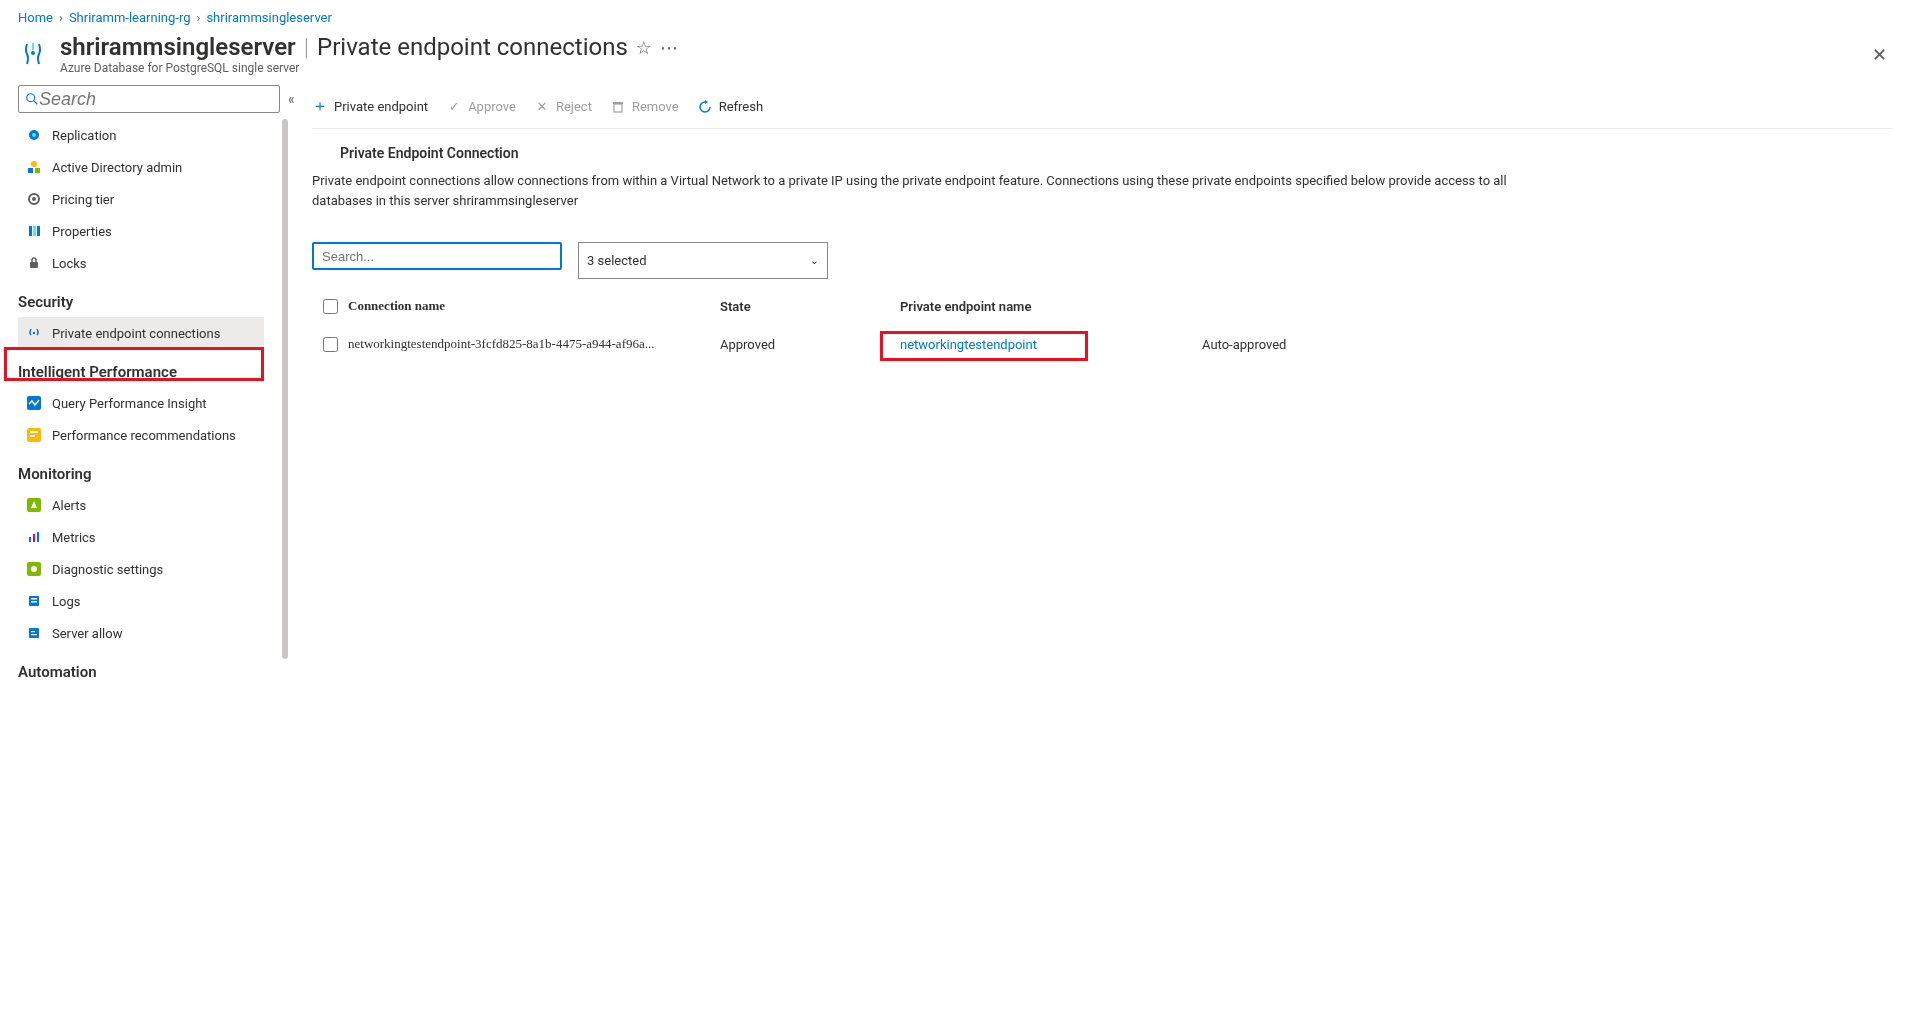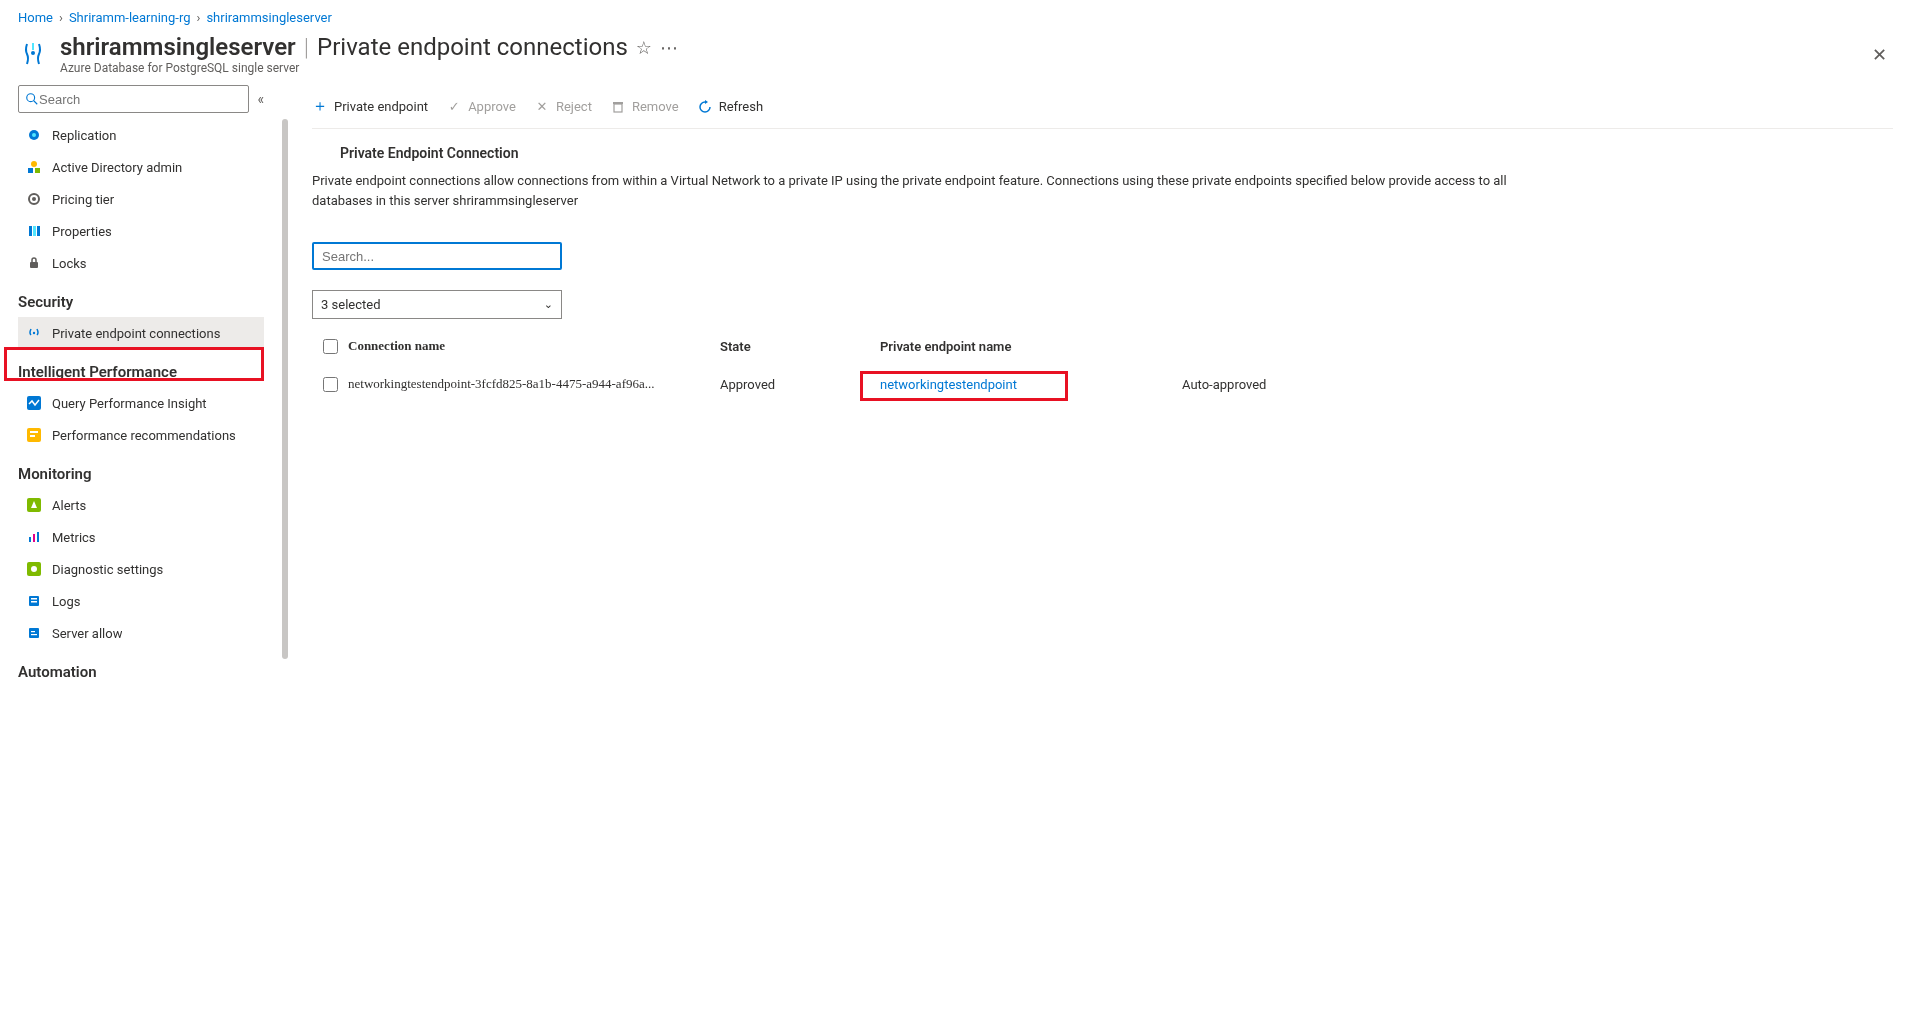--- a/index.html
+++ b/index.html
@@ -67,21 +67,22 @@
   .search-box {
     flex:1;
     border:1px solid #8a8886;
     border-radius:2px;
     height:28px;
     display:flex; align-items:center;
     padding:0 6px;
     background:#fff;
   }
   .search-box input {
-    border:none; outline:none; flex:1; font-size:13px; color:#605e5c;
+    border:none; outline:none; flex:1; font-size:18px; color:#605e5c;
+    font-style: italic;
   }
   .collapse-icon { color:#605e5c; cursor:pointer; font-size:14px; }
 
   .sidebar-items { position:relative; }
   .sidebar-item {
     display:flex; align-items:center;
     height:32px;
     padding:0 8px;
     gap:10px;
     cursor:pointer;
@@ -130,53 +131,52 @@
     padding: 16px 0 10px 0;
     margin-left: 28px;
   }
   .section-desc {
     font-size:13px; color:#323130;
     line-height:1.5;
     max-width: 1200px;
   }
 
   .filter-row {
-    display:flex; gap:4px;
+    display:flex; gap:16px;
     margin-top: 32px;
-    flex-direction: column;
   }
   .filter-search {
     width:250px; height:28px;
     border:2px solid #0078d4;
     border-radius:2px;
     display:flex;align-items:center;padding:0 8px;
   }
   .filter-search input {
     border:none;outline:none;flex:1;font-size:13px;color:#605e5c;
   }
   .filter-select {
-    width:250px; height:29px;
+    width:250px; height:37px;
     border:1px solid #8a8886;
     display:flex;align-items:center;justify-content:space-between;
-    padding:0 8px; cursor:pointer;margin-top:16px;
+    padding:0 8px; cursor:pointer;
   }
 
   
   .table { margin-top: 8px; }
   .thead, .trow {
     display:flex; align-items:center;
     min-height:38px;
     border-bottom: none;
   }
   .thead { font-weight:600; }
   .cell-check { width:36px; display:flex;justify-content:center; }
   .cell-check input { width:15px;height:15px; }
   .cell-name { width:372px; padding-right:10px; white-space:nowrap; overflow:hidden; text-overflow:ellipsis;font-family:Liberation Serif, serif;}
   .cell-state { width:160px; }
-  .cell-pep { width:302px; position:relative;}
+  .cell-pep { width:302px; position:relative;margin-left:20px;}
   .cell-msg { flex:1; }
   .pep-link { color:#0078d4; }
   .red-highlight-cell {
     position:absolute;
     border:3px solid #e81123;
     left:-20px; top:-6px; width:208px; height:30px;
     pointer-events:none;
   }
 </style>
 </head>

